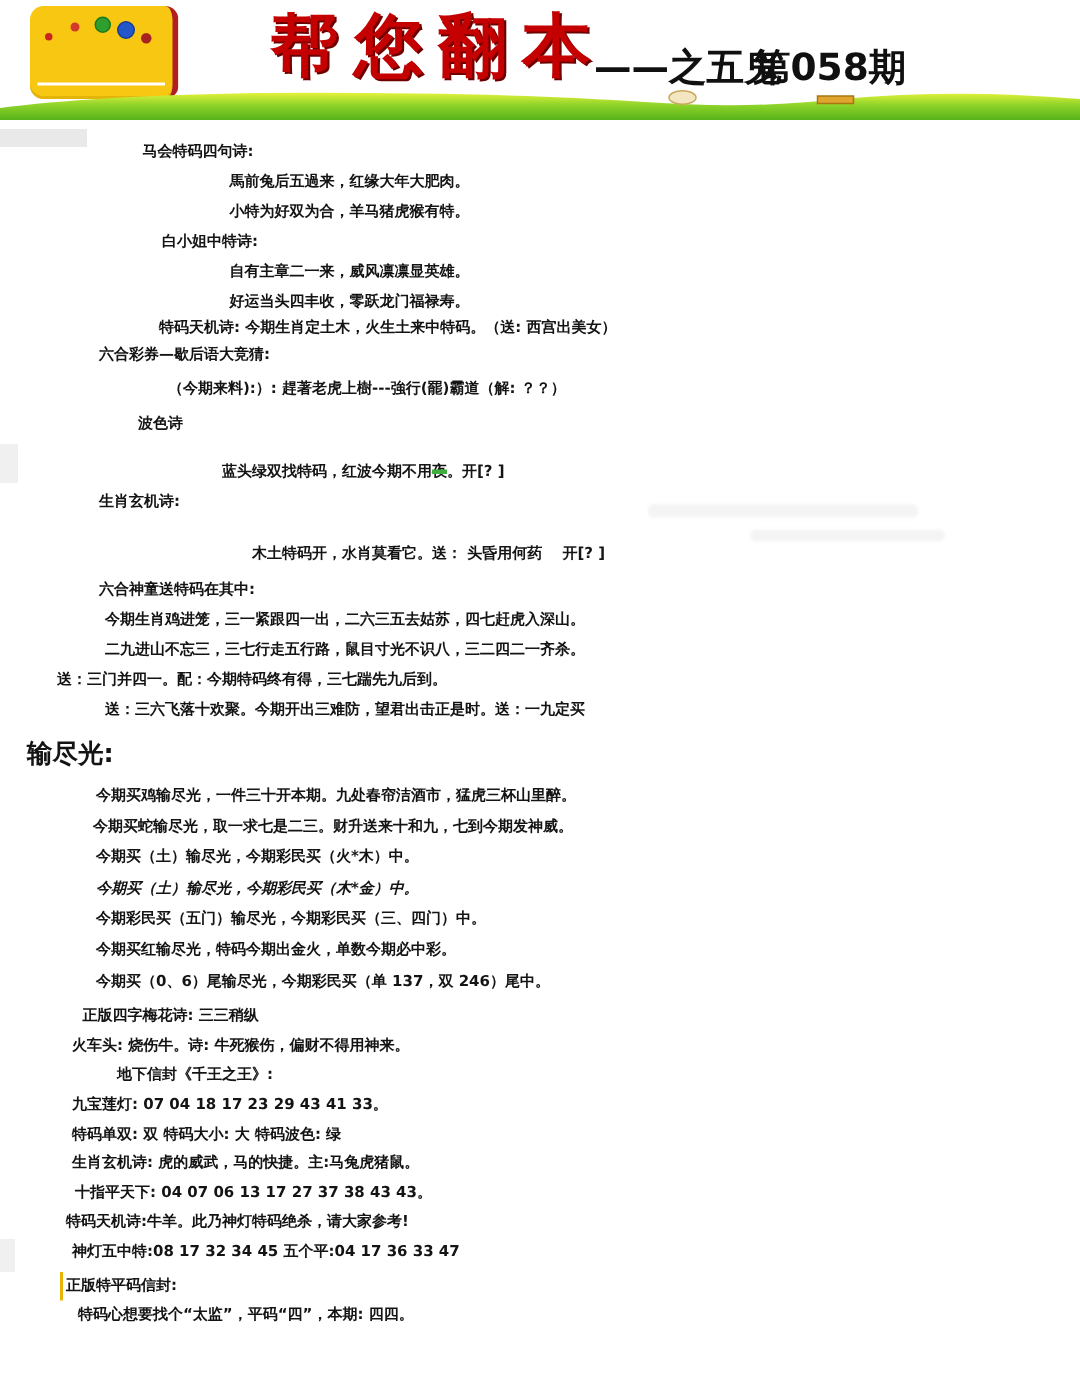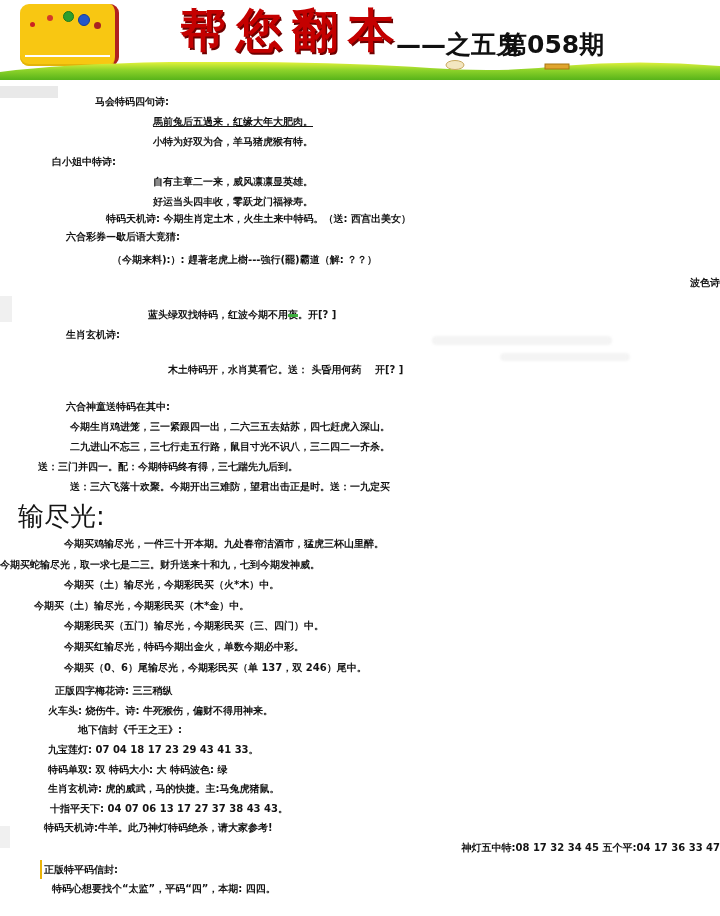--- a/index.html
+++ b/index.html
@@ -18,21 +18,21 @@
   .dot.dr{left:74px;top:18px;width:7px;height:7px;background:#a82222;}
   .title{position:absolute;left:180px;top:0px;font-family:"DejaVu Serif",serif;
          font-size:46px;font-weight:bold;color:#c40000;letter-spacing:10px;
          text-shadow:1.5px 1.5px 0 #6e0000;white-space:pre;}
   .subtitle{position:absolute;left:396px;top:28px;font-size:25px;font-weight:bold;color:#101010;white-space:pre;}
   .issue{position:absolute;left:502px;top:28px;font-size:25px;font-weight:bold;color:#101010;white-space:pre;}
   .grass{position:absolute;left:0;top:57px;}
   
   .content{position:relative;padding-top:4px;}
   .ln{font-weight:bold;font-size:10px;line-height:20px;white-space:pre;}
-  .h1{font-weight:normal;font-size:26px;line-height:26px;margin-left:18px;white-space:pre;}
+  .h1{font-weight:bold;font-size:17px;line-height:26px;margin-left:18px;white-space:pre;}
   .sjg .ln{line-height:20.6px;}
   .nm  .ln{line-height:19.6px;}
   .struck{text-decoration:line-through;text-decoration-color:#3fae3f;text-decoration-thickness:3px;}
   
   .smudge{position:absolute;background:#e9e9e9;}
   .ghost{position:absolute;background:#cfcfcf;opacity:.22;border-radius:4px;filter:blur(1px);}
 </style>
 </head>
 <body>
 
@@ -66,60 +66,60 @@
 
   <div class="smudge" style="left:0;top:86px;width:58px;height:12px;"></div>
   <div class="smudge" style="left:0;top:296px;width:12px;height:26px;opacity:.7;"></div>
   <div class="smudge" style="left:0;top:826px;width:10px;height:22px;opacity:.7;"></div>
   <div class="ghost" style="left:432px;top:336px;width:180px;height:9px;"></div>
   <div class="ghost" style="left:500px;top:353px;width:130px;height:8px;"></div>
 
   <div class="content">
 
     <div class="ln" style="margin-left:95px;">马会特码四句诗:</div>
-    <div class="ln" style="margin-left:153px;text-decoration:underline;">馬前兔后五過来，红缘大年大肥肉。</div>
+    <div class="ln" style="margin-left:153px;">馬前兔后五過来，红缘大年大肥肉。</div>
     <div class="ln" style="margin-left:153px;">小特为好双为合，羊马猪虎猴有特。</div>
-    <div class="ln" style="margin-left:52px;">白小姐中特诗:</div>
+    <div class="ln" style="margin-left:108px;">白小姐中特诗:</div>
     <div class="ln" style="margin-left:153px;">自有主章二一来，威风凛凛显英雄。</div>
     <div class="ln" style="margin-left:153px;">好运当头四丰收，零跃龙门福禄寿。</div>
     <div class="ln" style="margin-left:66px;margin-top:-3px;padding-left:40px;">特码天机诗: 今期生肖定土木，火生土来中特码。（送: 西宫出美女）</div>
     <div class="ln" style="margin-left:66px;margin-top:-2px;">六合彩券—歇后语大竞猜:</div>
     <div class="ln" style="margin-left:112px;margin-top:3px;">（今期来料):）: 趕著老虎上樹---強行(罷)霸道（解: ？？）</div>
-    <div class="ln" style="margin-left:92px;margin-top:3px;text-align:right;">波色诗</div>
+    <div class="ln" style="margin-left:92px;margin-top:3px;">波色诗</div>
     <div class="ln" style="margin-left:148px;margin-top:12px;"><span>蓝头绿双找特码，红波今期不用</span><span class="struck">夜</span><span>。开[? ]</span></div>
     <div class="ln" style="margin-left:66px;">生肖玄机诗:</div>
     <div class="ln" style="margin-left:168px;margin-top:15px;">木土特码开，水肖莫看它。送： 头昏用何药　 开[? ]</div>
-    <div class="ln" style="margin-left:66px;margin-top:17px;">六合神童送特码在其中:</div>
+    <div class="ln" style="margin-left:66px;margin-top:4px;">六合神童送特码在其中:</div>
     <div class="ln" style="margin-left:70px;">今期生肖鸡进笼，三一紧跟四一出，二六三五去姑苏，四七赶虎入深山。</div>
     <div class="ln" style="margin-left:70px;">二九进山不忘三，三七行走五行路，鼠目寸光不识八，三二四二一齐杀。</div>
     <div class="ln" style="margin-left:38px;">送：三门并四一。配：今期特码终有得，三七踹先九后到。</div>
     <div class="ln" style="margin-left:70px;">送：三六飞落十欢聚。今期开出三难防，望君出击正是时。送：一九定买</div>
 
     <div class="h1" style="margin-top:6px;">输尽光:</div>
 
     <div class="sjg">
       <div class="ln" style="margin-left:64px;margin-top:5px;">今期买鸡输尽光，一件三十开本期。九处春帘洁酒市，猛虎三杯山里醉。</div>
-      <div class="ln" style="">今期买蛇输尽光，取一求七是二三。财升送来十和九，七到今期发神威。</div>
+      <div class="ln" style="margin-left:62px;">今期买蛇输尽光，取一求七是二三。财升送来十和九，七到今期发神威。</div>
       <div class="ln" style="margin-left:64px;">今期买（土）输尽光，今期彩民买（火*木）中。</div>
-      <div class="ln" style="margin-left:34px;">今期买（土）输尽光，今期彩民买（木*金）中。</div>
+      <div class="ln" style="margin-left:64px;font-style:italic;">今期买（土）输尽光，今期彩民买（木*金）中。</div>
       <div class="ln" style="margin-left:64px;">今期彩民买（五门）输尽光，今期彩民买（三、四门）中。</div>
       <div class="ln" style="margin-left:64px;">今期买红输尽光，特码今期出金火，单数今期必中彩。</div>
       <div class="ln" style="margin-left:64px;">今期买（0、6）尾输尽光，今期彩民买（单 137，双 246）尾中。</div>
     </div>
 
 
     <div class="nm">
       <div class="ln" style="margin-left:55px;margin-top:3px;">正版四字梅花诗: 三三稍纵</div>
       <div class="ln" style="margin-left:48px;">火车头: 烧伤牛。诗: 牛死猴伤，偏财不得用神来。</div>
       <div class="ln" style="margin-left:78px;">地下信封《千王之王》:</div>
       <div class="ln" style="margin-left:48px;">九宝莲灯: 07 04 18 17 23 29 43 41 33。</div>
       <div class="ln" style="margin-left:48px;">特码单双: 双 特码大小: 大 特码波色: 绿</div>
       <div class="ln" style="margin-left:48px;">生肖玄机诗: 虎的威武，马的快捷。主:马兔虎猪鼠。</div>
       <div class="ln" style="margin-left:50px;">十指平天下: 04 07 06 13 17 27 37 38 43 43。</div>
       <div class="ln" style="margin-left:44px;">特码天机诗:牛羊。此乃神灯特码绝杀，请大家参考!</div>
-      <div class="ln" style="margin-left:48px;text-align:right;">神灯五中特:08 17 32 34 45 五个平:04 17 36 33 47</div>
+      <div class="ln" style="margin-left:48px;">神灯五中特:08 17 32 34 45 五个平:04 17 36 33 47</div>
       <div class="ln" style="margin-left:40px;border-left:2px solid #eab308;padding-left:2px;display:inline-block;">正版特平码信封:</div>
       <div class="ln" style="margin-left:52px;">特码心想要找个“太监”，平码“四”，本期: 四四。</div>
       
     </div>
 
   </div>
 </div>
 
 </body></html>

